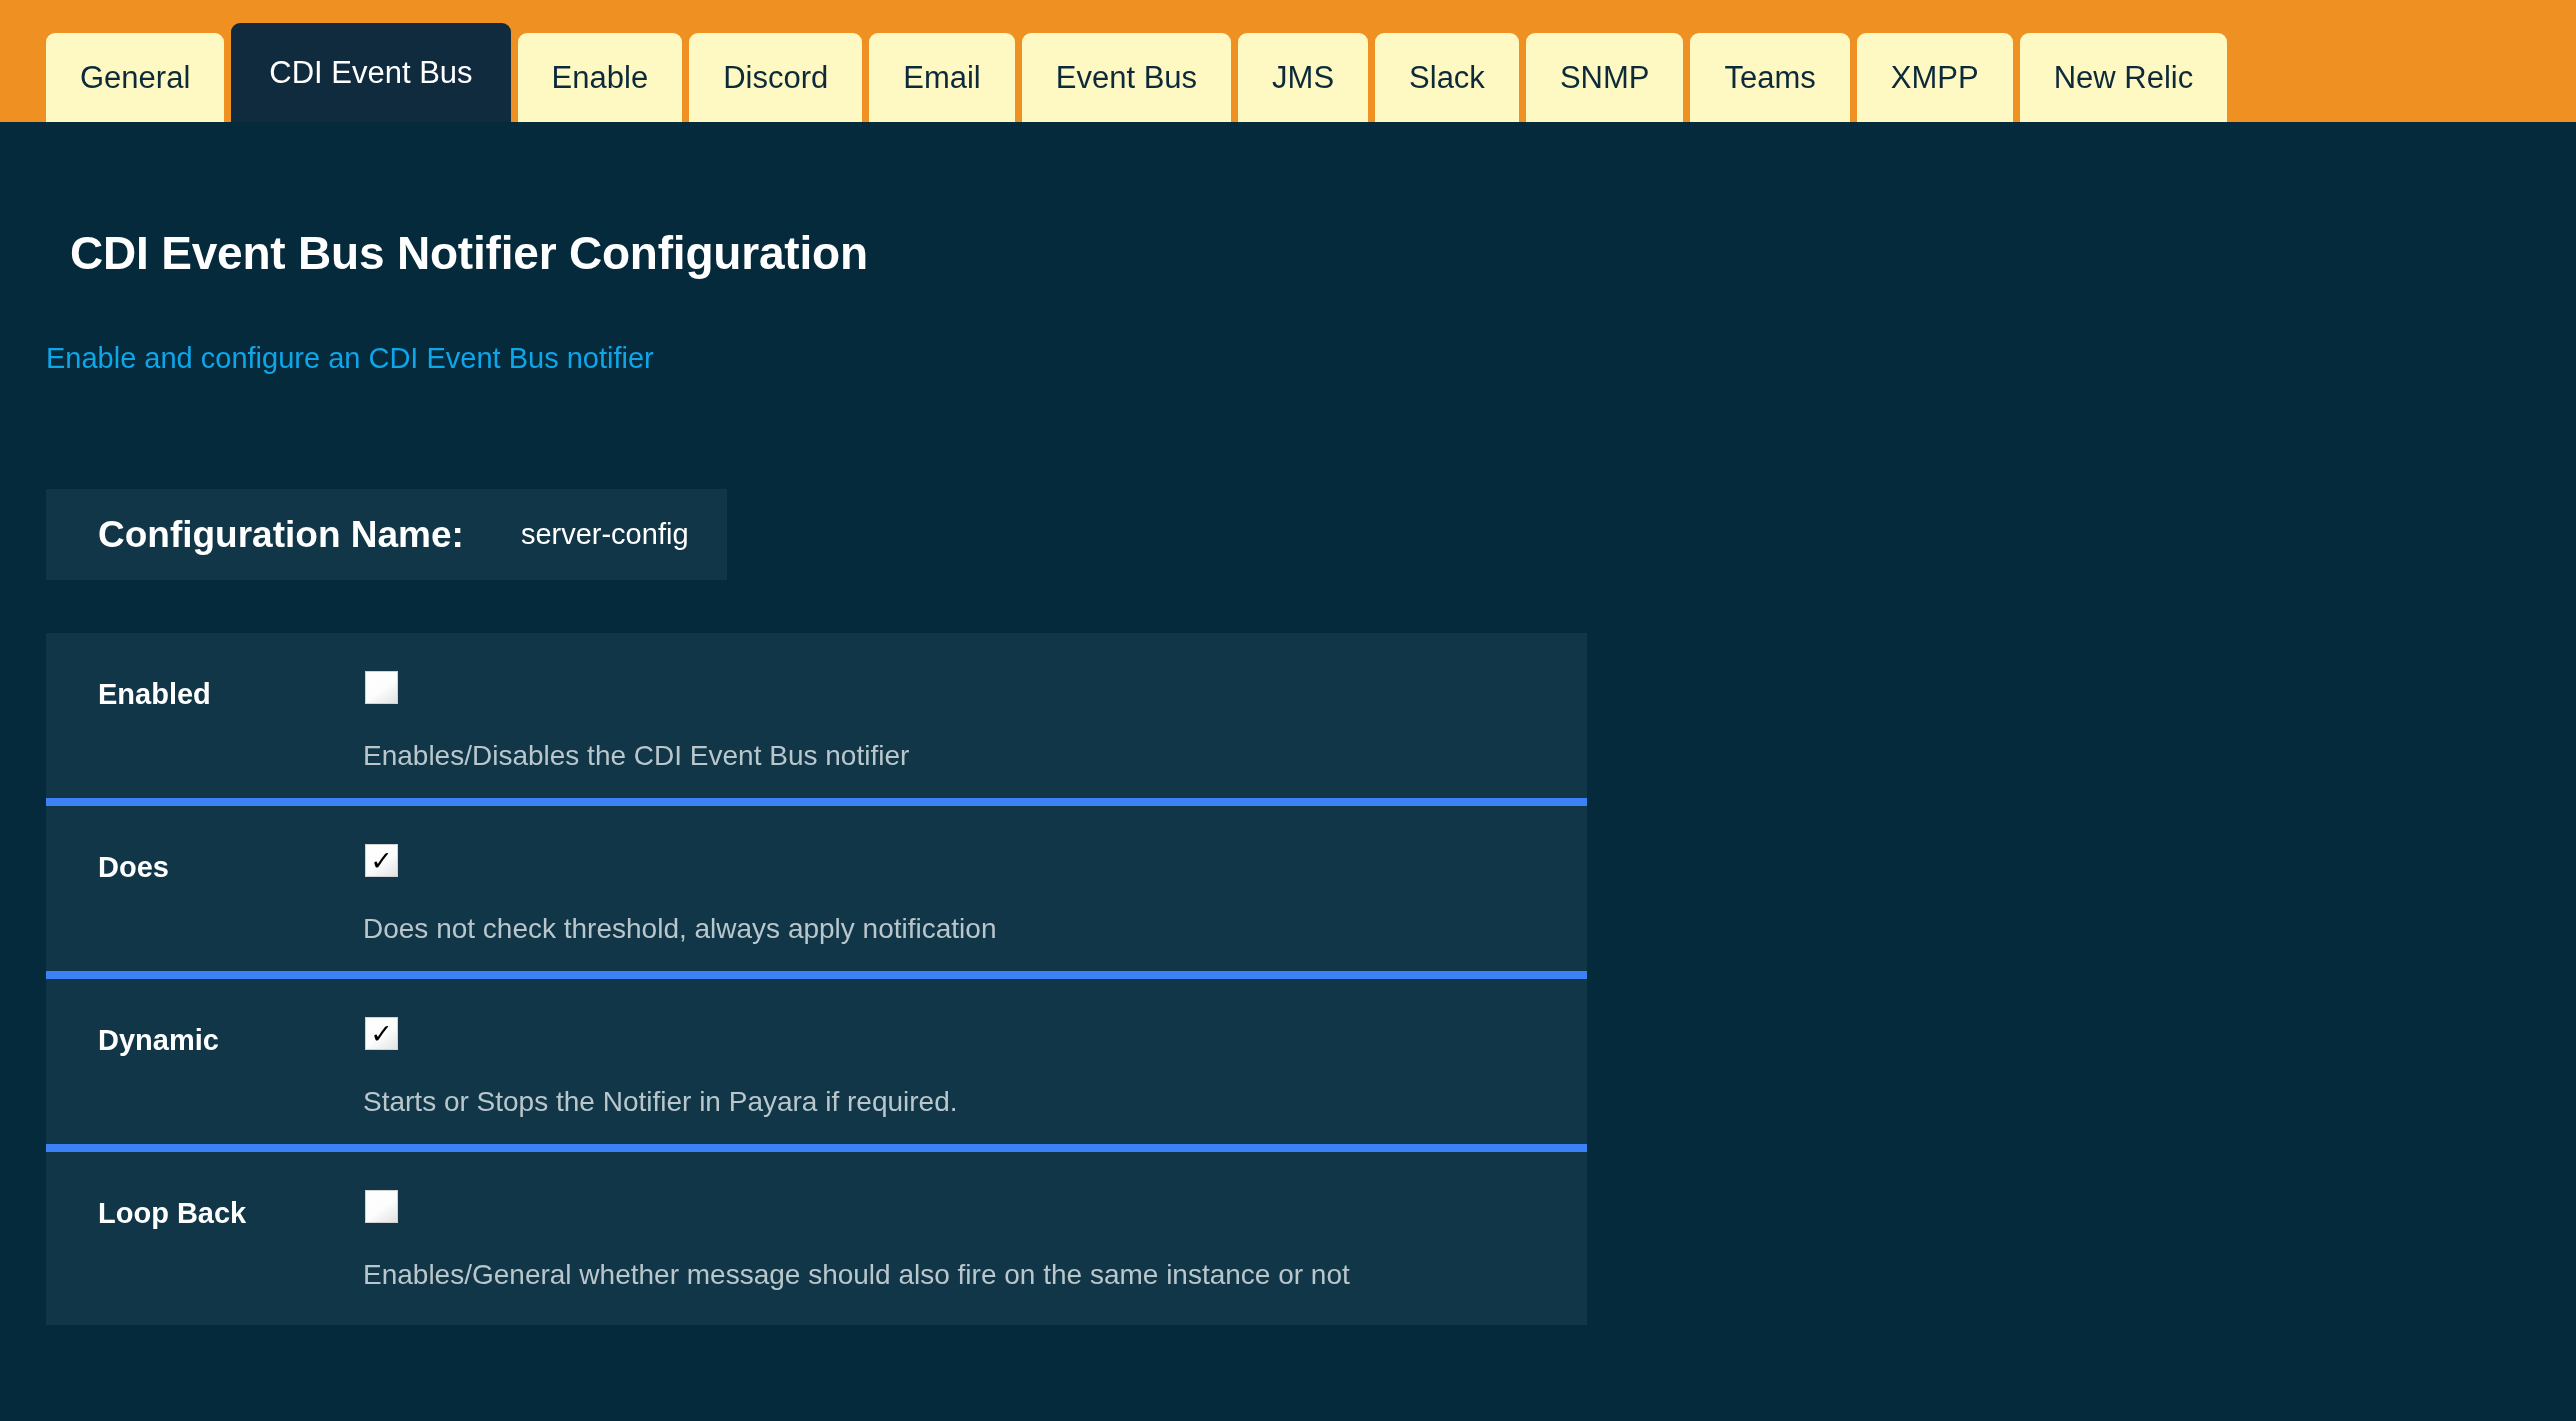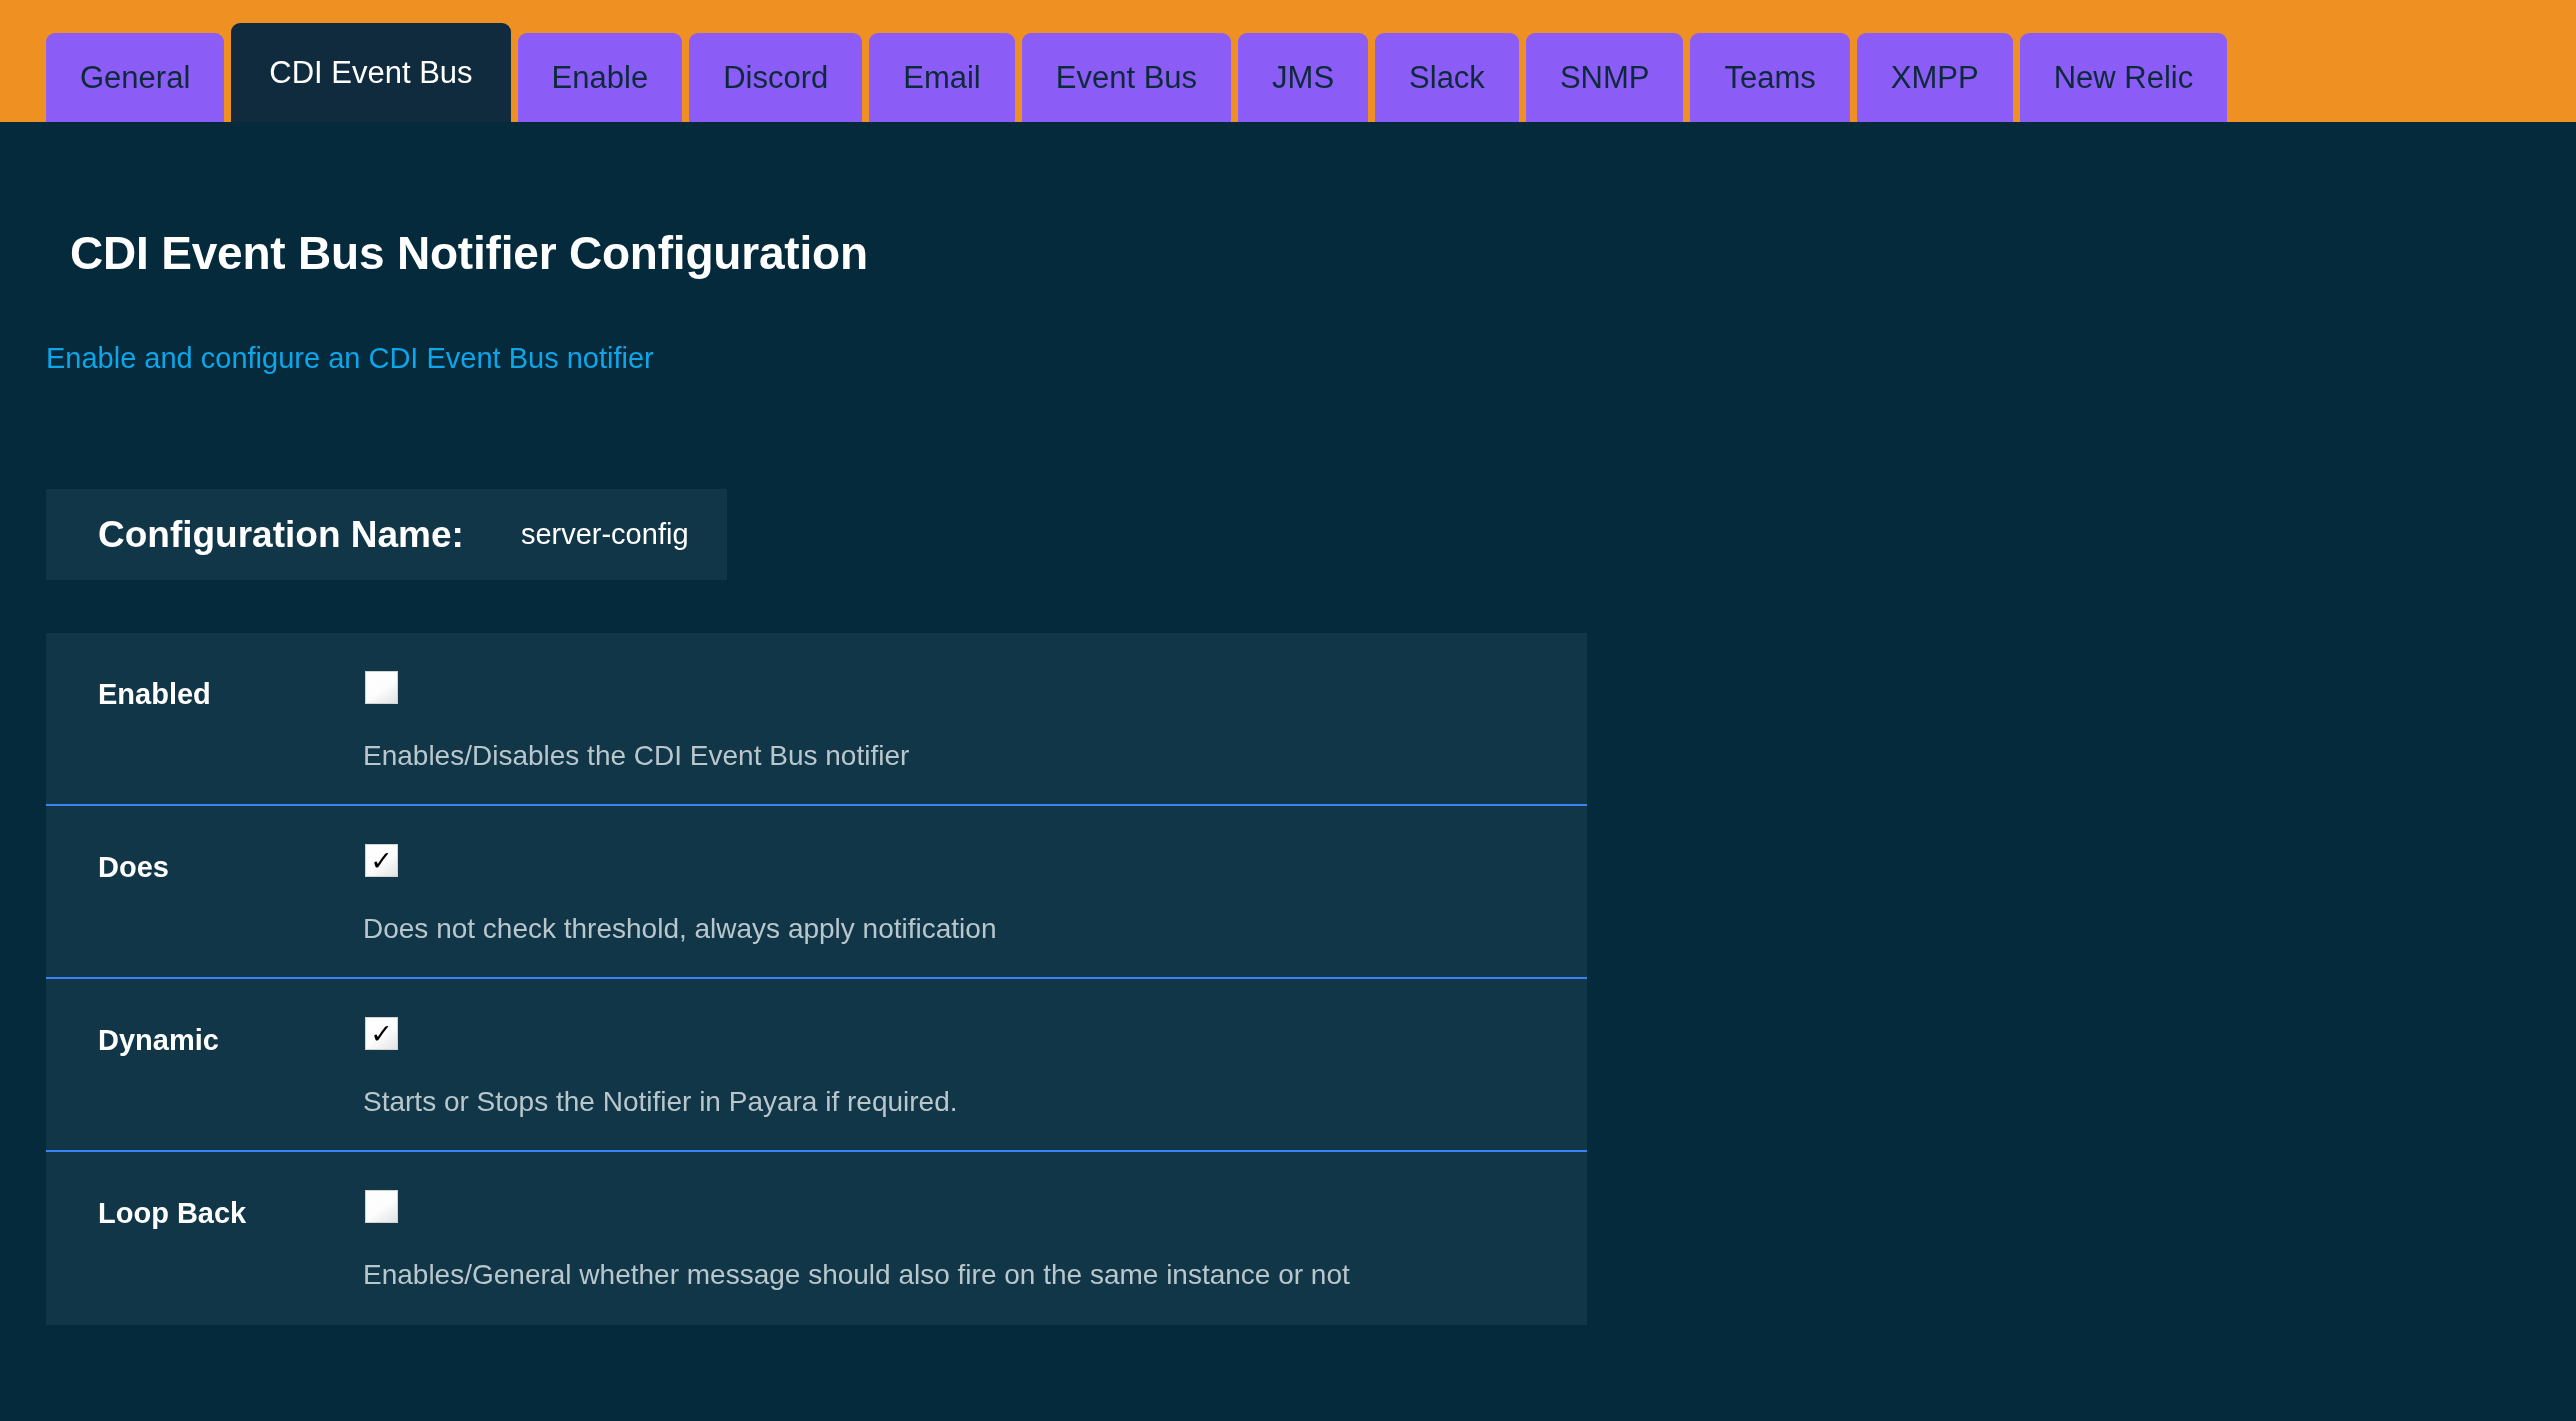--- a/index.html
+++ b/index.html
@@ -18,21 +18,21 @@
     width: 100%;
     height: 122px;
     background: #ef9023;
     display: flex;
     align-items: flex-end;
     padding-left: 46px;
     gap: 7px;
   }
   .tab {
     height: 89px;
-    background: #8b5cf6;
+    background: #fef9c3;
     border-radius: 9px 9px 0 0;
     display: flex;
     align-items: center;
     justify-content: center;
     padding: 6px 34px;
     color: #0c2a3a;
     font-size: 31px;
     line-height: 1;
     white-space: nowrap;
     cursor: pointer;
@@ -102,21 +102,21 @@
     position: absolute;
     left: 46px;
     top: 511px;
     width: 1541px;
     background: #042a3b;
   }
   .opt-row {
     position: relative;
     background: #103648;
     height: 173px;
-    border-bottom: 2px solid #3b82f6;
+    border-bottom: 8px solid #3b82f6;
     padding: 0;
   }
   .opt-row:last-child { border-bottom: none; }
 
   .opt-label {
     position: absolute;
     left: 52px;
     top: 45px;
     font-size: 29px;
     font-weight: bold;

